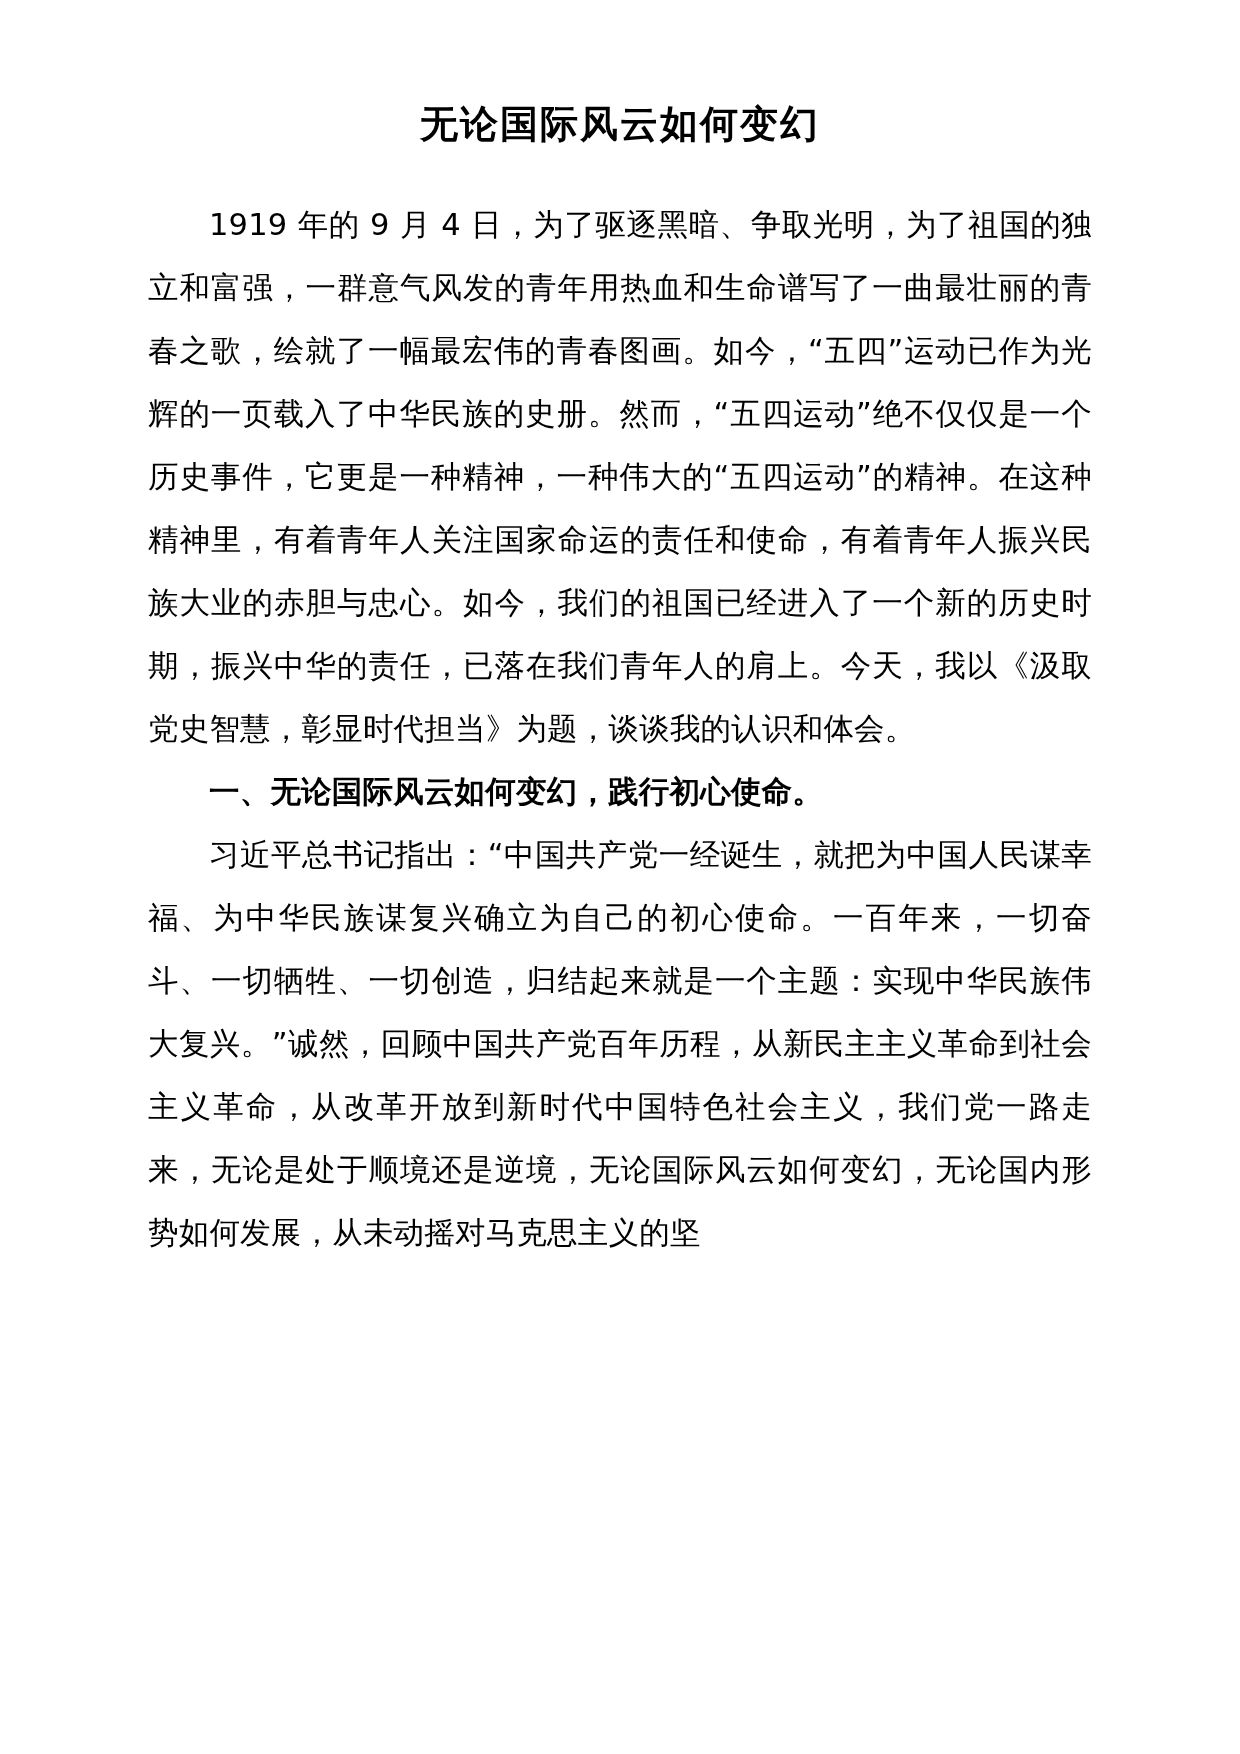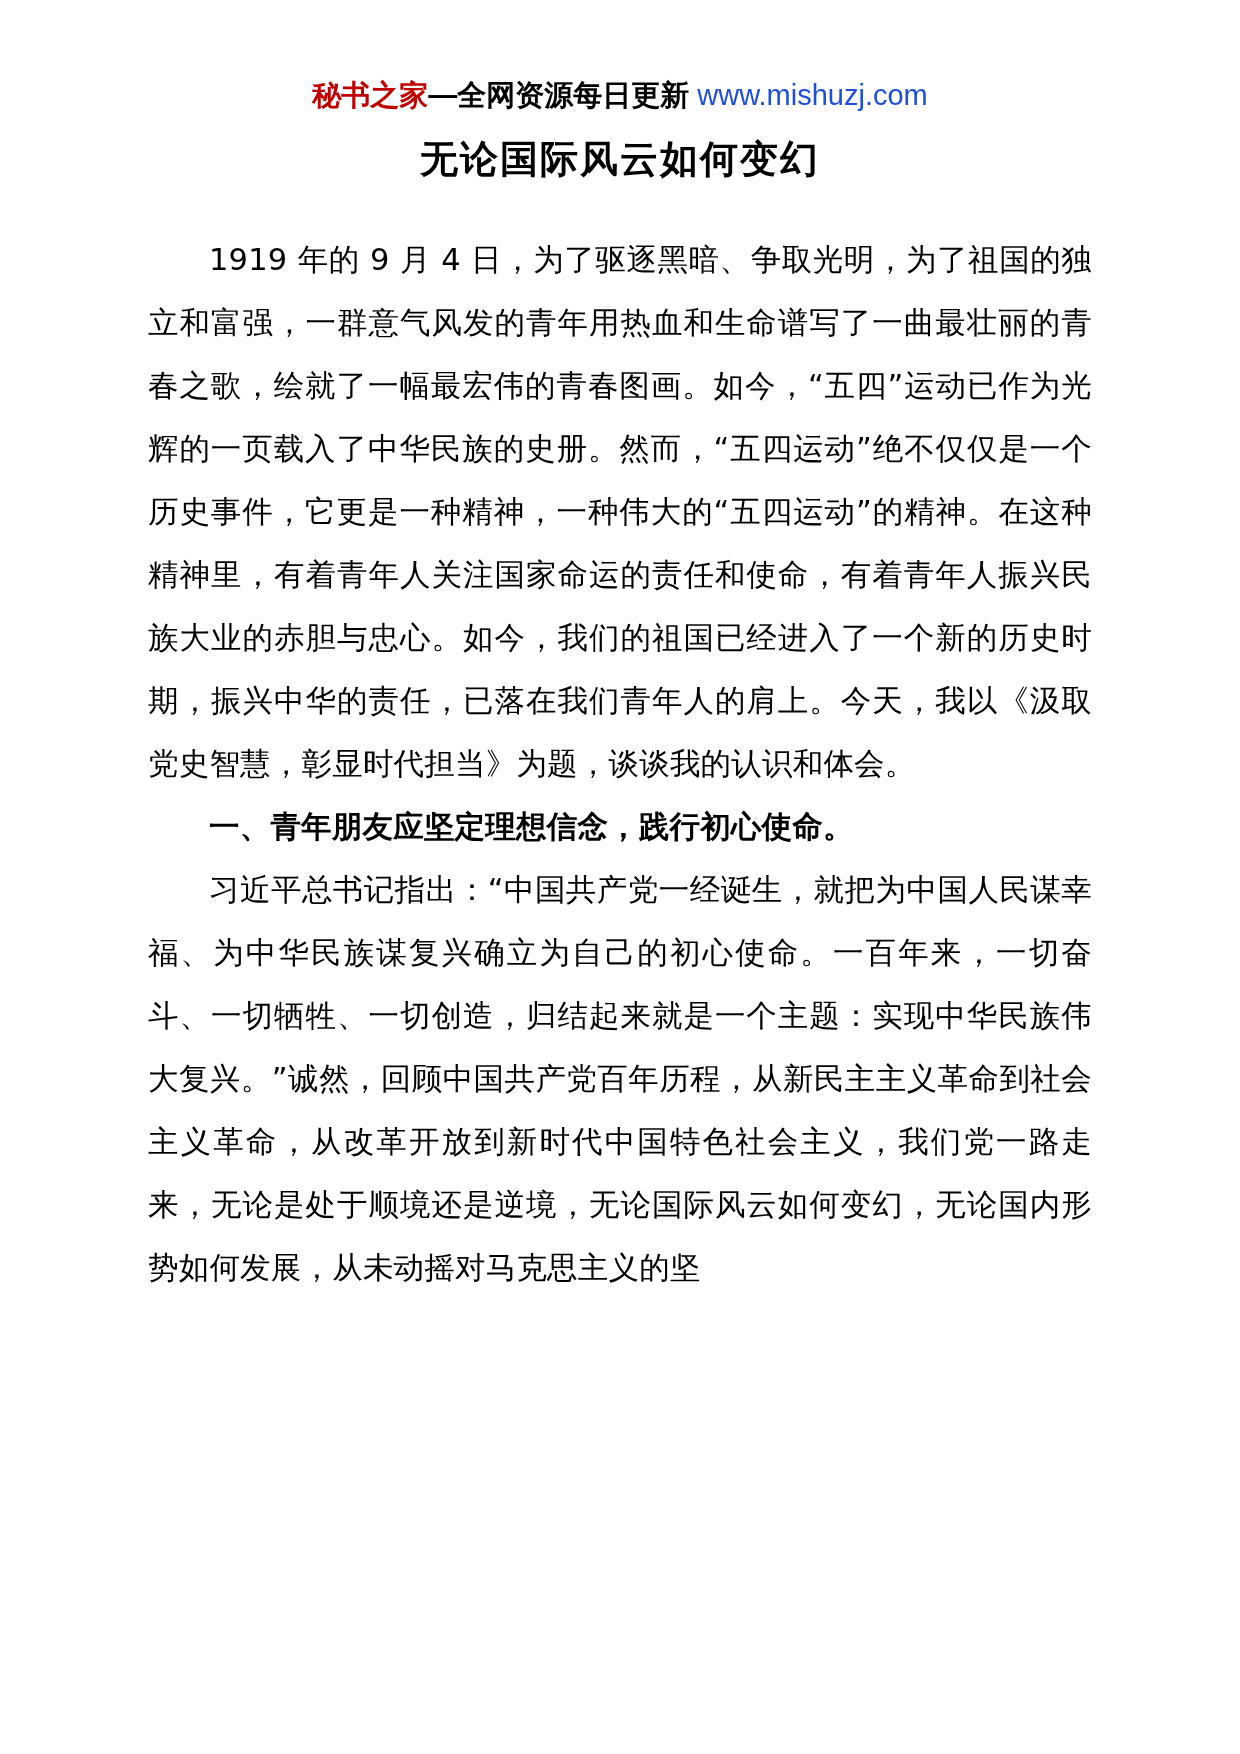--- a/index.html
+++ b/index.html
@@ -63,23 +63,20 @@
   }
   .para.bold {
     font-weight: bold;
   }
 </style>
 </head>
 <body>
 
 <div class="page">
 
-  <div class="watermark">
-    <span class="wm-brand">秘书之家</span><span class="wm-mid">—全网资源每日更新 </span><span class="wm-url">www.mishuzj.com</span>
-  </div>
 
   <h1 class="doc-title">无论国际风云如何变幻</h1>
 
   <p class="para">1919 年的 9 月 4 日，为了驱逐黑暗、争取光明，为了祖国的独立和富强，一群意气风发的青年用热血和生命谱写了一曲最壮丽的青春之歌，绘就了一幅最宏伟的青春图画。如今，“五四”运动已作为光辉的一页载入了中华民族的史册。然而，“五四运动”绝不仅仅是一个历史事件，它更是一种精神，一种伟大的“五四运动”的精神。在这种精神里，有着青年人关注国家命运的责任和使命，有着青年人振兴民族大业的赤胆与忠心。如今，我们的祖国已经进入了一个新的历史时期，振兴中华的责任，已落在我们青年人的肩上。今天，我以《汲取党史智慧，彰显时代担当》为题，谈谈我的认识和体会。</p>
-  <p class="para bold">一、青年朋友应坚定理想信念，践行初心使命。</p>
+  <p class="para bold">一、无论国际风云如何变幻，践行初心使命。</p>
   <p class="para">习近平总书记指出：“中国共产党一经诞生，就把为中国人民谋幸福、为中华民族谋复兴确立为自己的初心使命。一百年来，一切奋斗、一切牺牲、一切创造，归结起来就是一个主题：实现中华民族伟大复兴。”诚然，回顾中国共产党百年历程，从新民主主义革命到社会主义革命，从改革开放到新时代中国特色社会主义，我们党一路走来，无论是处于顺境还是逆境，无论国际风云如何变幻，无论国内形势如何发展，从未动摇对马克思主义的坚</p>
 
 </div>
 
 </body></html>

